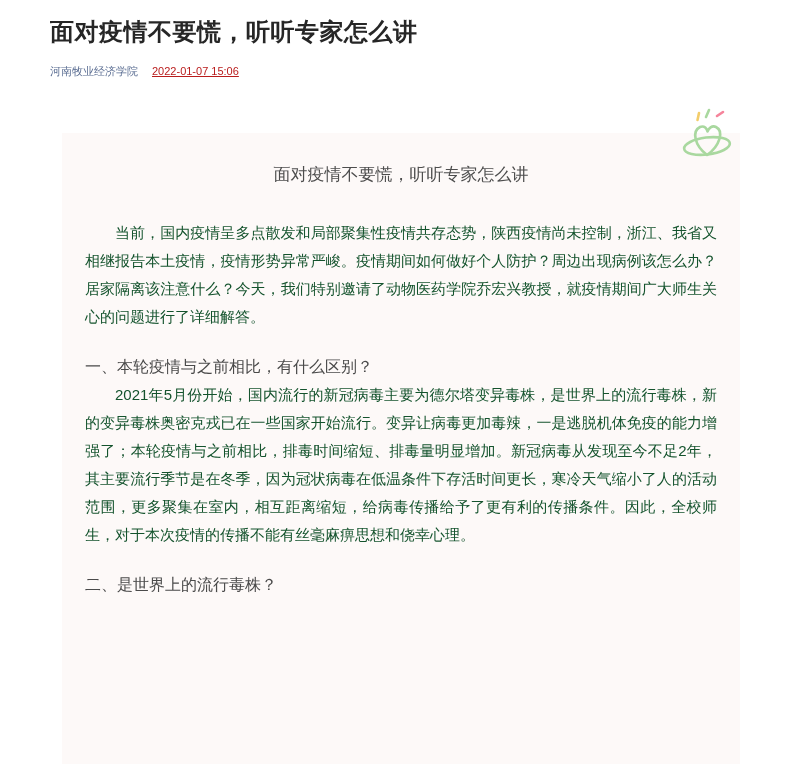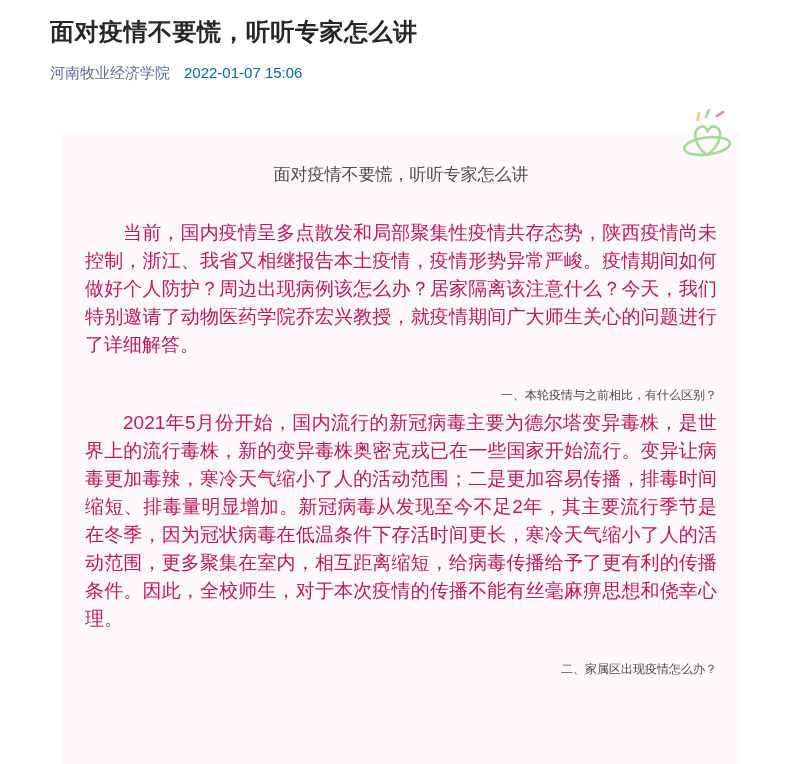--- a/index.html
+++ b/index.html
@@ -14,32 +14,33 @@
   }
   .page-title {
     font-size: 24px;
     font-weight: bold;
     color: #262626;
     letter-spacing: 0.5px;
     line-height: 32px;
   }
   .meta-row {
     margin-top: 16px;
-    font-size: 15px;
+    font-size: 11px;
     display: flex;
     align-items: baseline;
     gap: 14px;
   }
   .meta-source {
     color: #5a6d92;
     cursor: pointer;
     text-decoration: none;
   }
   .meta-datetime {
-    color: #0369a1;
+    color: #b91c1c;
+    text-decoration: underline;
   }
   .content-card {
     position: absolute;
     left: 62px;
     top: 133px;
     width: 678px;
     height: 631px;
     background: #fdf9f8;
     padding: 28px 23px 0 23px;
   }
@@ -54,33 +55,32 @@
     text-align: center;
     font-size: 17px;
     font-weight: normal;
     color: #4d4d4d;
     line-height: 28px;
   }
   .intro-paragraph {
     margin-top: 30px;
   }
   .body-text {
-    font-size: 19px;
+    font-size: 15px;
     line-height: 28px;
-    color: #be185d;
+    color: #14532d;
     text-indent: 2em;
     text-align: justify;
   }
   .section-heading {
     margin-top: 22px;
-    font-size: 12px;
+    font-size: 16px;
     font-weight: normal;
     line-height: 28px;
     color: #4a4a4a;
-    text-align: right;
   }
 </style>
 </head>
 <body>
 
 <header class="page-header">
   <h1 class="page-title">面对疫情不要慌，听听专家怎么讲</h1>
   <div class="meta-row">
     <a class="meta-source">河南牧业经济学院</a>
     <span class="meta-datetime">2022-01-07 15:06</span>
@@ -98,18 +98,18 @@
     <line x1="17" y1="10" x2="15.5" y2="17" stroke="#f3cd6b" stroke-width="2.6" stroke-linecap="round"></line>
     <line x1="27" y1="7" x2="24" y2="14" stroke="#a9d89f" stroke-width="2.6" stroke-linecap="round"></line>
     <line x1="35" y1="13" x2="41" y2="9" stroke="#f5849b" stroke-width="2.6" stroke-linecap="round"></line>
   </svg>
 
   <h2 class="card-title">面对疫情不要慌，听听专家怎么讲</h2>
 
   <p class="body-text intro-paragraph">当前，国内疫情呈多点散发和局部聚集性疫情共存态势，陕西疫情尚未控制，浙江、我省又相继报告本土疫情，疫情形势异常严峻。疫情期间如何做好个人防护？周边出现病例该怎么办？居家隔离该注意什么？今天，我们特别邀请了动物医药学院乔宏兴教授，就疫情期间广大师生关心的问题进行了详细解答。</p>
 
   <h3 class="section-heading">一、本轮疫情与之前相比，有什么区别？</h3>
-  <p class="body-text">2021年5月份开始，国内流行的新冠病毒主要为德尔塔变异毒株，是世界上的流行毒株，新的变异毒株奥密克戎已在一些国家开始流行。变异让病毒更加毒辣，寒冷天气缩小了人的活动范围；二是更加容易传播，排毒时间缩短、排毒量明显增加。新冠病毒从发现至今不足2年，其主要流行季节是在冬季，因为冠状病毒在低温条件下存活时间更长，寒冷天气缩小了人的活动范围，更多聚集在室内，相互距离缩短，给病毒传播给予了更有利的传播条件。因此，全校师生，对于本次疫情的传播不能有丝毫麻痹思想和侥幸心理。</p>
+  <p class="body-text">2021年5月份开始，国内流行的新冠病毒主要为德尔塔变异毒株，是世界上的流行毒株，新的变异毒株奥密克戎已在一些国家开始流行。变异让病毒更加毒辣，一是逃脱机体免疫的能力增强了；本轮疫情与之前相比，排毒时间缩短、排毒量明显增加。新冠病毒从发现至今不足2年，其主要流行季节是在冬季，因为冠状病毒在低温条件下存活时间更长，寒冷天气缩小了人的活动范围，更多聚集在室内，相互距离缩短，给病毒传播给予了更有利的传播条件。因此，全校师生，对于本次疫情的传播不能有丝毫麻痹思想和侥幸心理。</p>
 
-  <h3 class="section-heading">二、家属区出现疫情怎么办？</h3>
+  <h3 class="section-heading">二、是世界上的流行毒株？</h3>
 
 
 </article>
 
 </body></html>

